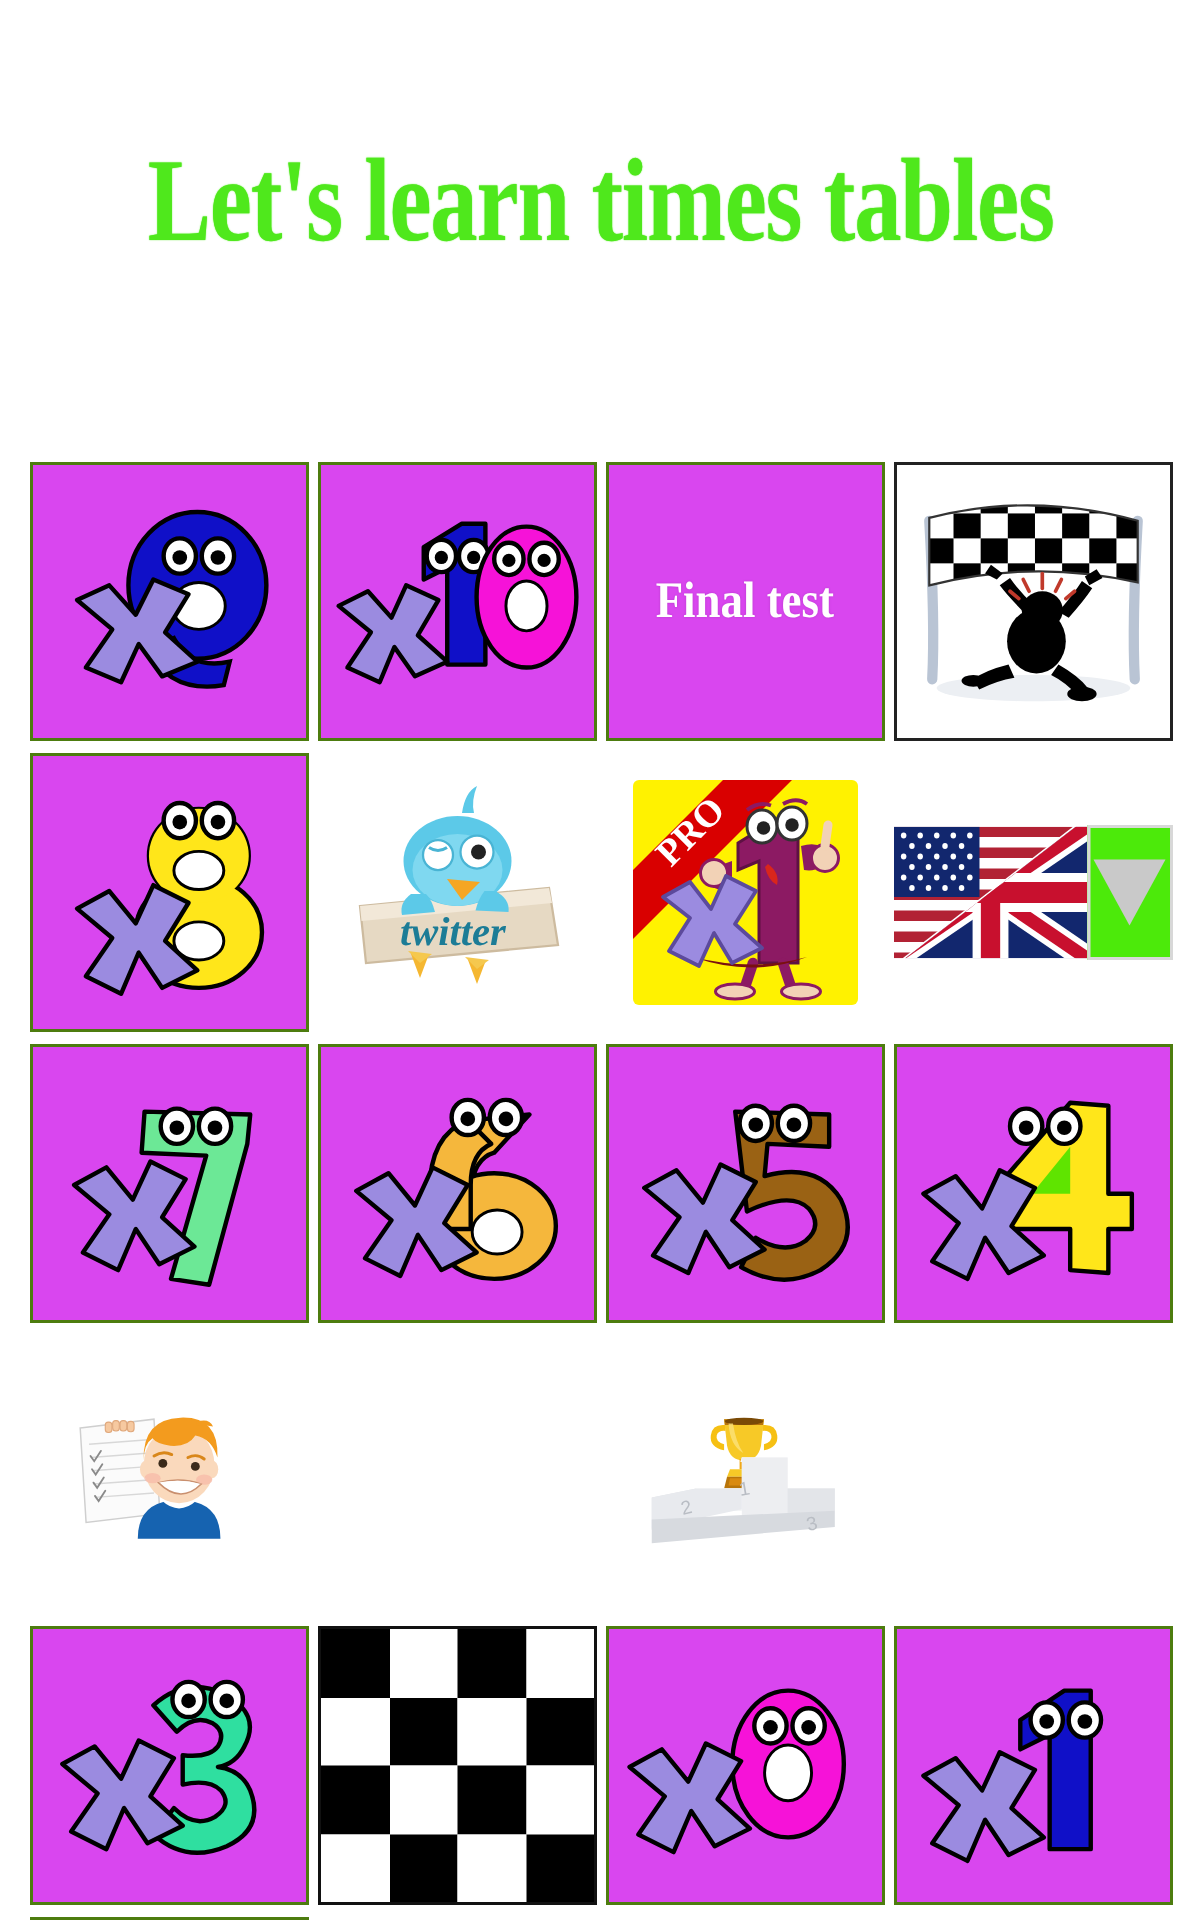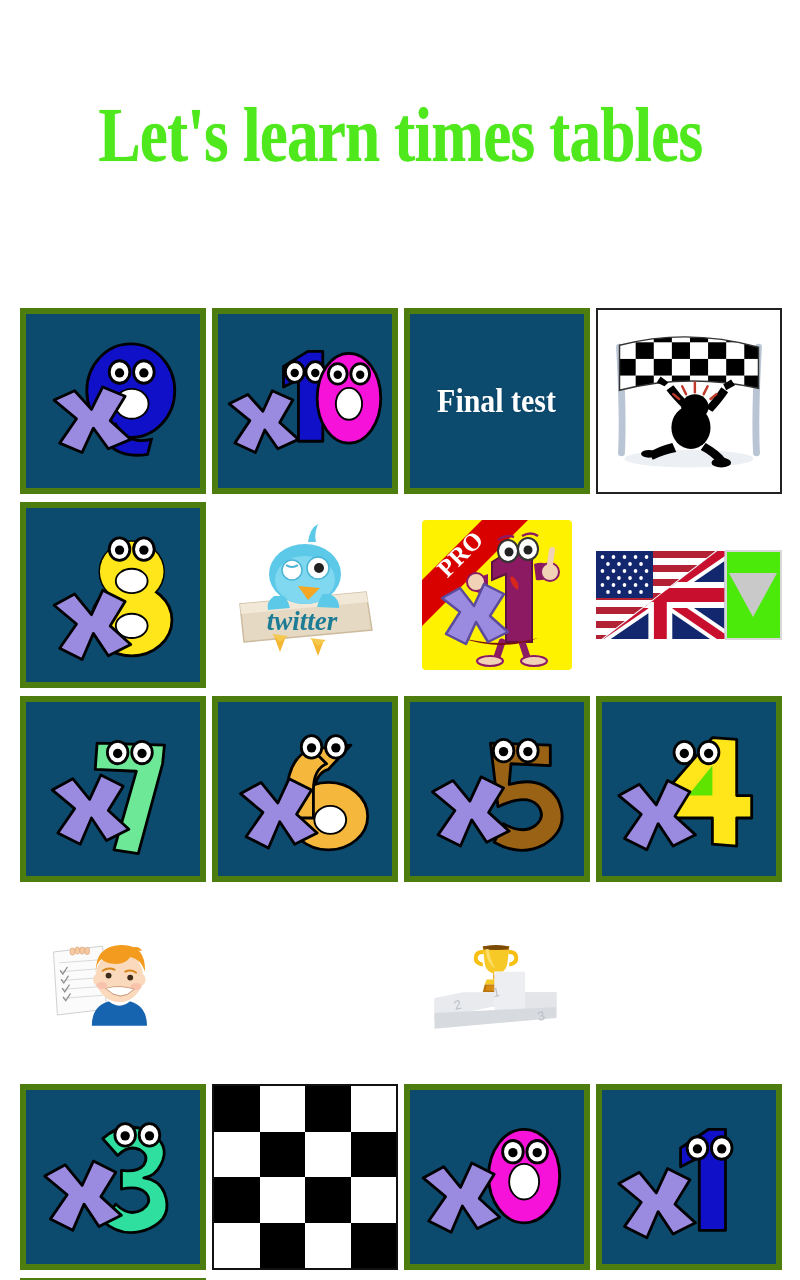--- a/index.html
+++ b/index.html
@@ -38,22 +38,22 @@
     display: grid;
     grid-template-columns: repeat(4, 186px);
     grid-auto-rows: 186px;
     column-gap: 6px;
     row-gap: 8px;
   }
   .cell { position: relative; width: 186px; height: 186px; }
 
   .tile {
     width: 100%; height: 100%;
-    background: #0c4a6e;
-    border: 6px solid #4d7c0f;
+    background: #d946ef;
+    border: 2px solid #4d7c0f;
     position: relative;
     overflow: hidden;
   }
 
   
   .numart { position: absolute; inset: 0; }
   .numart svg { width: 100%; height: 100%; display: block; }
 
   
   .finaltest {

